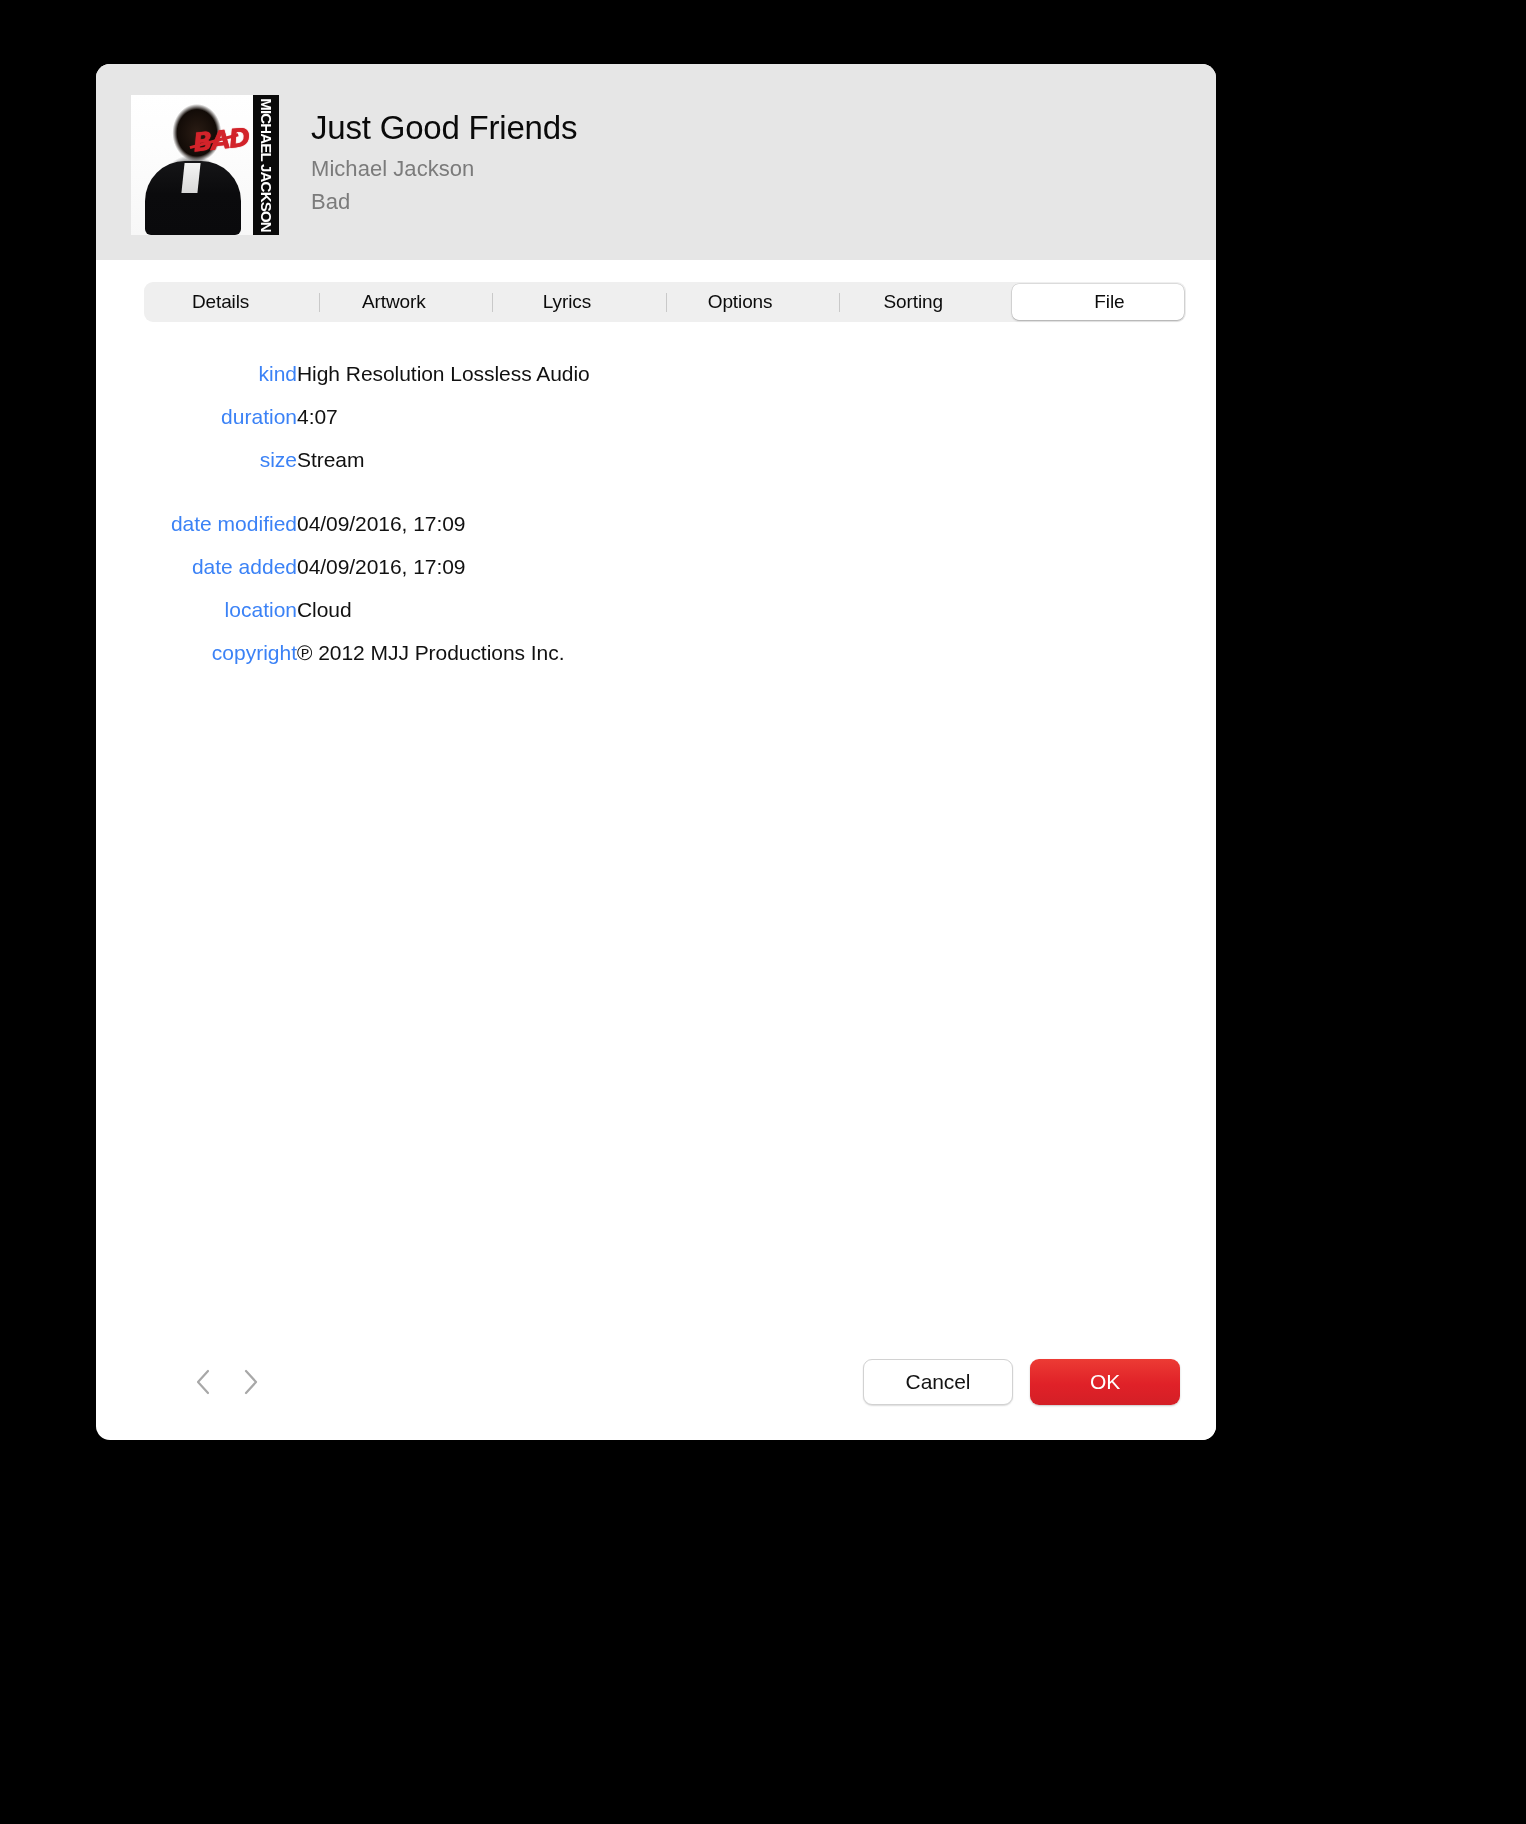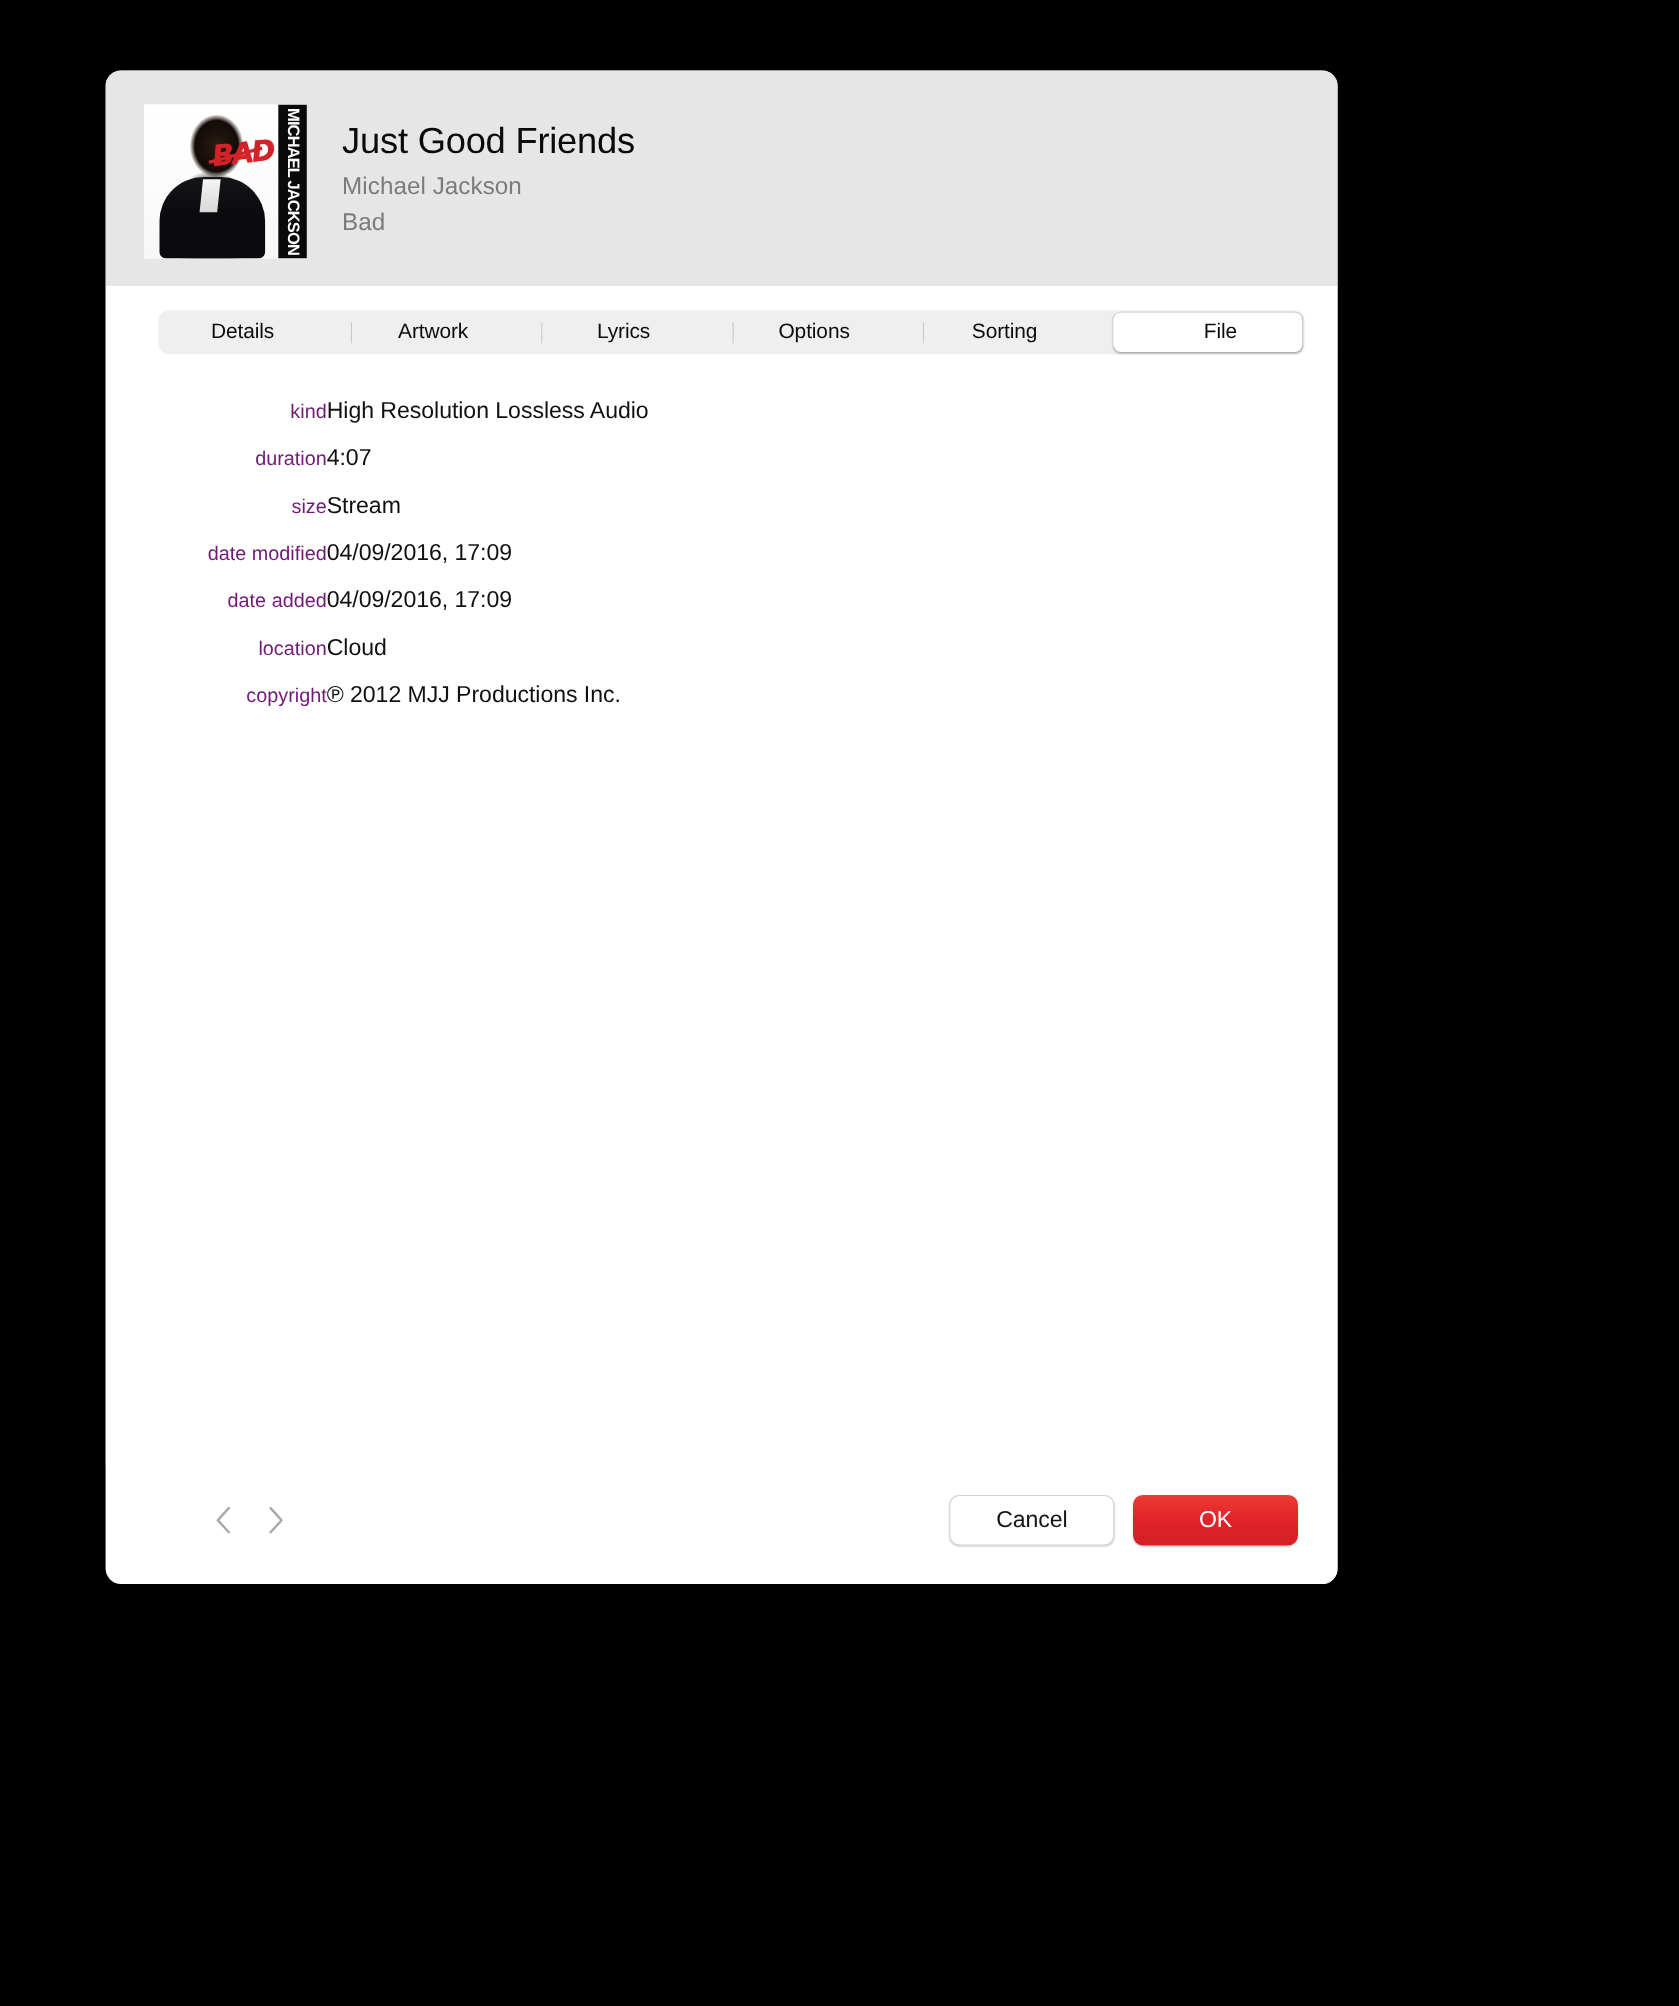--- a/index.html
+++ b/index.html
@@ -165,26 +165,26 @@
     flex:1 1 auto;
     background:#ffffff;
     padding:40px 0 0 0;
     overflow:hidden;
   }
   .row {
     display:flex;
     align-items:baseline;
     height:43px;
   }
-  .row.spacer-before { }
+  .row.spacer-before { margin-top:21px; }
   .row-label {
     width:201px;
     text-align:right;
-    font-size:18px;
-    color:#701a75;
+    font-size:21px;
+    color:#3b82f6;
     letter-spacing:0px;
     flex:0 0 201px;
   }
   .row-value {
     padding-left:0;
     font-size:21px;
     color:#111111;
     letter-spacing:-0.05px;
   }
 

